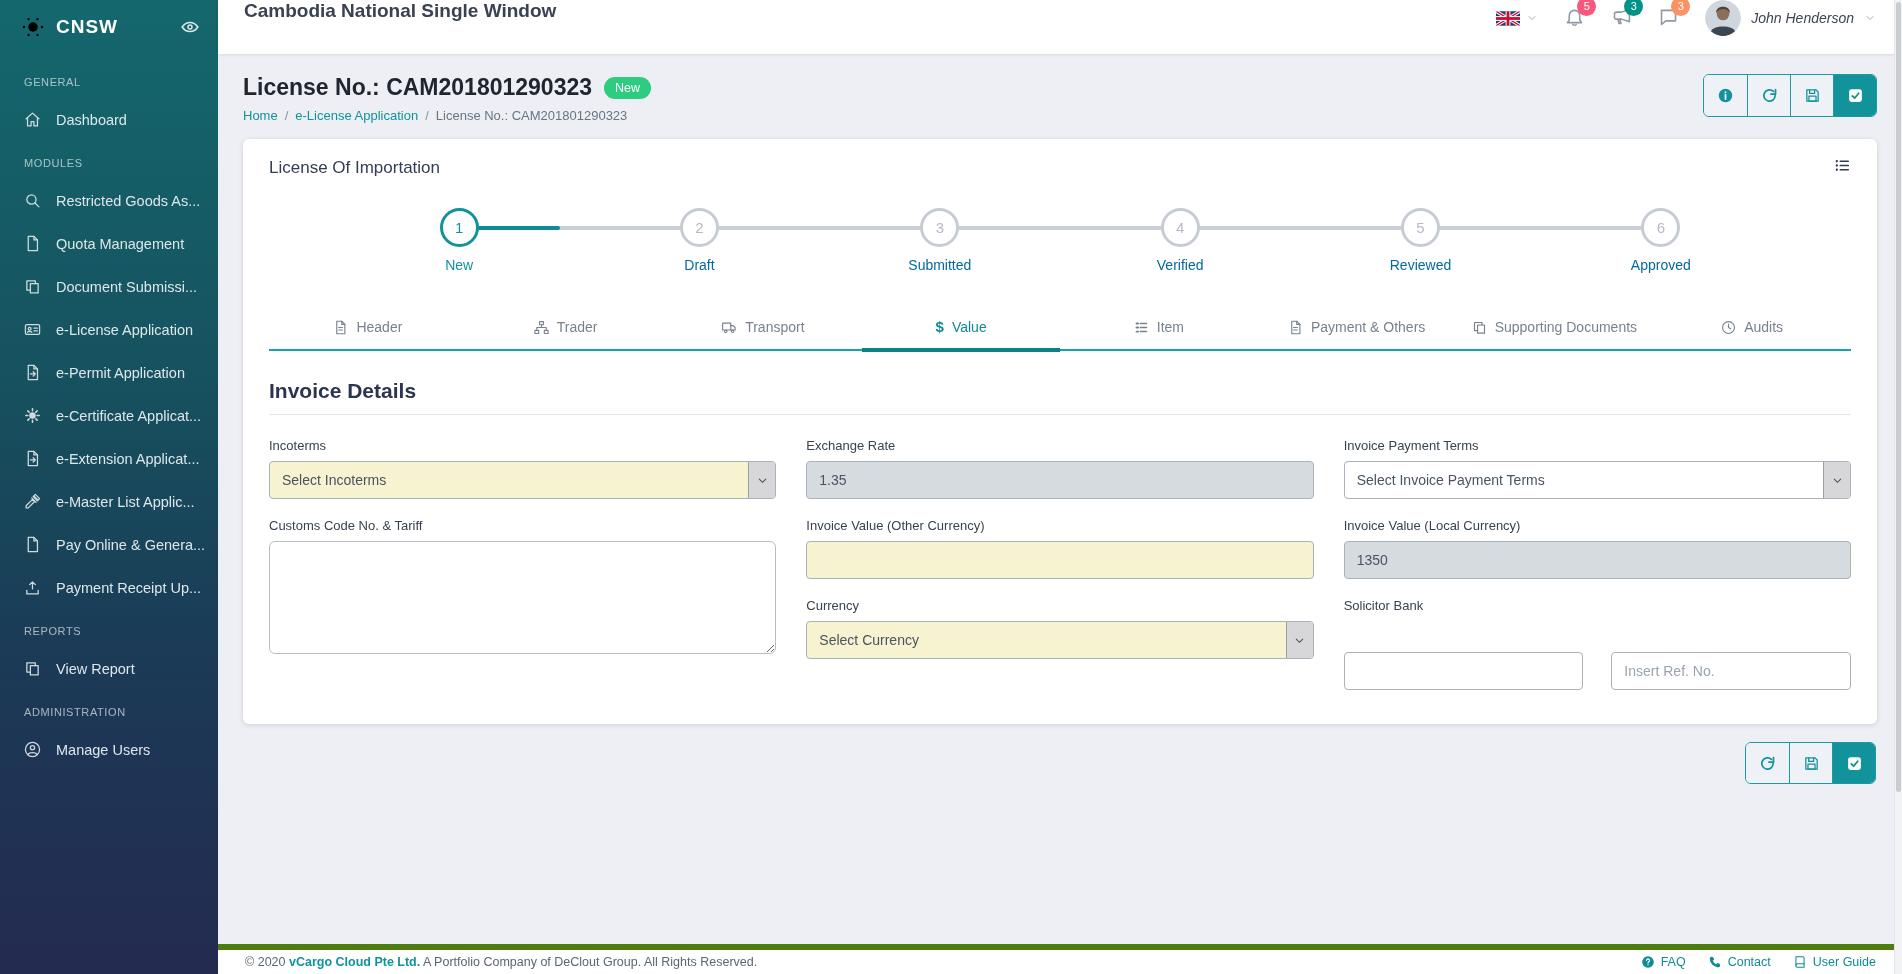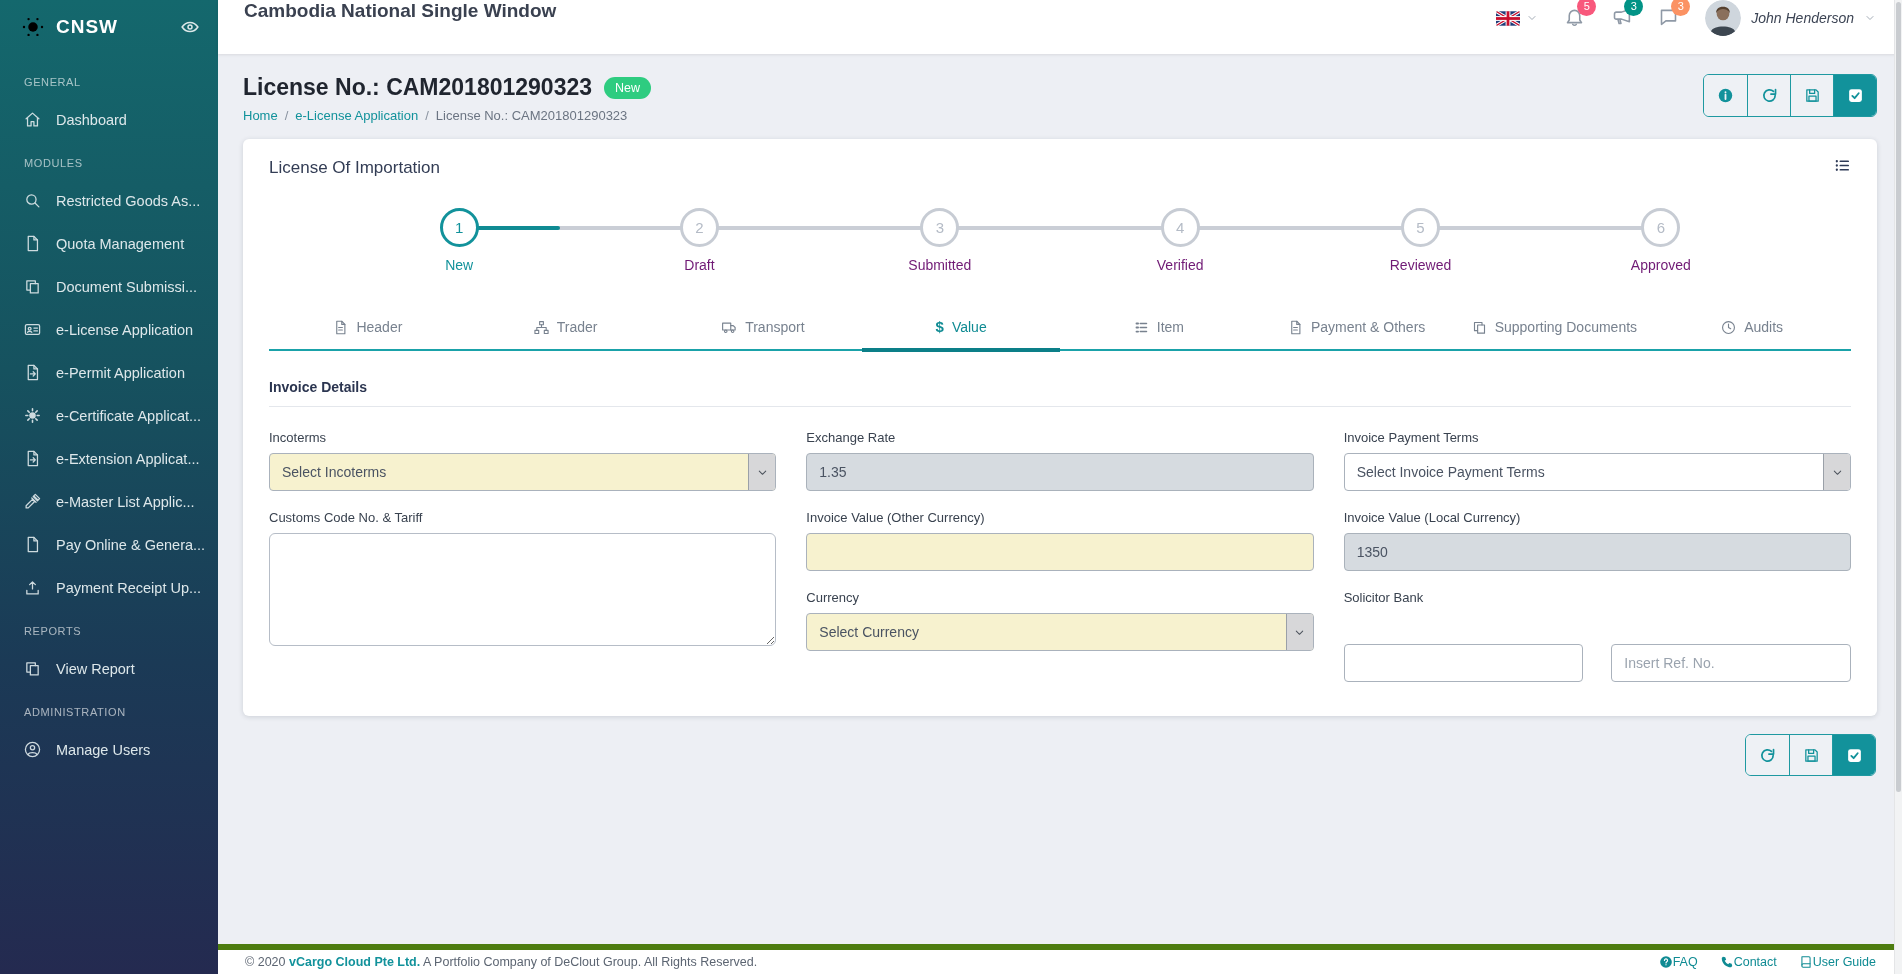--- a/index.html
+++ b/index.html
@@ -63,33 +63,33 @@
   .card-title { font-size:17px; color:#333d55; font-weight:500; }
   .card-menu { color:#2e3a56; cursor:pointer; }
   .card-menu .ic { width:17px; height:17px; }
 
   
   .stepper { display:flex; position:relative; margin:30px 70px 4px; }
   .step-track { position:absolute; left:8.33%; right:8.33%; top:18px; height:4px; background:#caced6; border-radius:2px; }
   .step-fill { position:absolute; left:8.33%; width:7%; top:18px; height:4px; background:#0f8b93; border-radius:2px; }
   .step { flex:1; display:flex; flex-direction:column; align-items:center; position:relative; z-index:2; }
   .step-circle { width:39px; height:39px; border-radius:50%; border:3px solid #c7ccd4; background:#fff; color:#b4bbc6; display:grid; place-items:center; font-size:15px; }
-  .step-label { margin-top:10px; font-size:14px; color:#701a75; }
+  .step-label { margin-top:10px; font-size:14px; color:#0369a1; }
   .step.active .step-circle { border-color:#12929b; color:#12929b; }
   .step.active .step-label { color:#12929b; }
 
   
   .tabs { display:flex; margin-top:36px; border-bottom:2px solid #1aa2a9; }
   .tab { flex:1; display:flex; align-items:center; justify-content:center; gap:8px; padding:9px 4px 13px; font-size:14px; color:#78828f; cursor:pointer; }
   .tab .ic { width:15px; height:15px; }
   .tab .dollar { font-size:15px; font-weight:700; }
   .tab.active { color:#0f8b93; border-bottom:4px solid #0c7f88; margin-bottom:-3px; }
 
   
-  .section-title { margin-top:28px; font-size:14px; font-weight:700; color:#2b3550; }
+  .section-title { margin-top:28px; font-size:21px; font-weight:700; color:#2b3550; }
   .section-rule { border:none; border-top:1px solid #e4e7ec; margin:11px 0 23px; }
   .form-grid { display:grid; grid-template-columns:1fr 1fr 1fr; column-gap:30px; row-gap:19px; }
   .field label { display:block; font-size:13px; color:#39424f; margin-bottom:8px; }
   .inp { width:100%; height:38px; border:1px solid #aab2bc; border-radius:4px; padding:0 12px; font-size:14px; color:#4a5362; background:#fff; font-family:inherit; }
   .inp::placeholder { color:#9aa3ae; }
   .inp.yellow { background:#f7f2cf; }
   .inp.disabled { background:#d6dbe0; border-color:#aab2bb; }
   .sel { position:relative; height:38px; border:1px solid #aab2bc; border-radius:4px; display:flex; align-items:center; padding:0 38px 0 12px; font-size:14px; color:#4a5362; background:#fff; cursor:pointer; }
   .sel.yellow { background:#f7f2cf; }
   .sel .arrow { position:absolute; right:0; top:0; bottom:0; width:27px; background:#d7d7d9; border-left:1px solid #9aa0a8; border-radius:0 3px 3px 0; display:grid; place-items:center; color:#4b525c; }
@@ -99,21 +99,21 @@
   textarea.inp { height:113px; padding:9px 12px; resize:vertical; border-radius:6px; border-color:#b6bdc7; }
   .rowspan2 { grid-row:2 / span 2; }
 
   .bottom-actions { display:flex; justify-content:flex-end; margin:18px 1px 0; }
   .bottom-actions .btn { height:40px; }
 
   
   .footer { height:30px; flex:none; background:#fff; border-top:6px solid #4d7c0f; display:flex; align-items:center; justify-content:space-between; padding:0 26px 0 27px; font-size:12.5px; color:#5c6572; }
   .f-company { color:#12929b; font-weight:700; }
   .f-links { display:flex; gap:22px; }
-  .f-link { display:flex; align-items:center; color:#0f8b93; cursor:pointer; }
+  .f-link { display:flex; align-items:center; gap:6px; color:#0f8b93; cursor:pointer; }
   .f-link .ic { width:14px; height:14px; }
 
   
   .scrollbar { position:fixed; top:0; right:0; width:8px; height:974px; background:#f2f3f4; border-left:1px solid #e4e5e7; z-index:50; }
   .scroll-thumb { position:absolute; top:2px; left:1px; right:1px; height:790px; background:#c9ccd0; border-radius:4px; }
 </style>
 </head>
 <body>
 
 <div class="layout">

